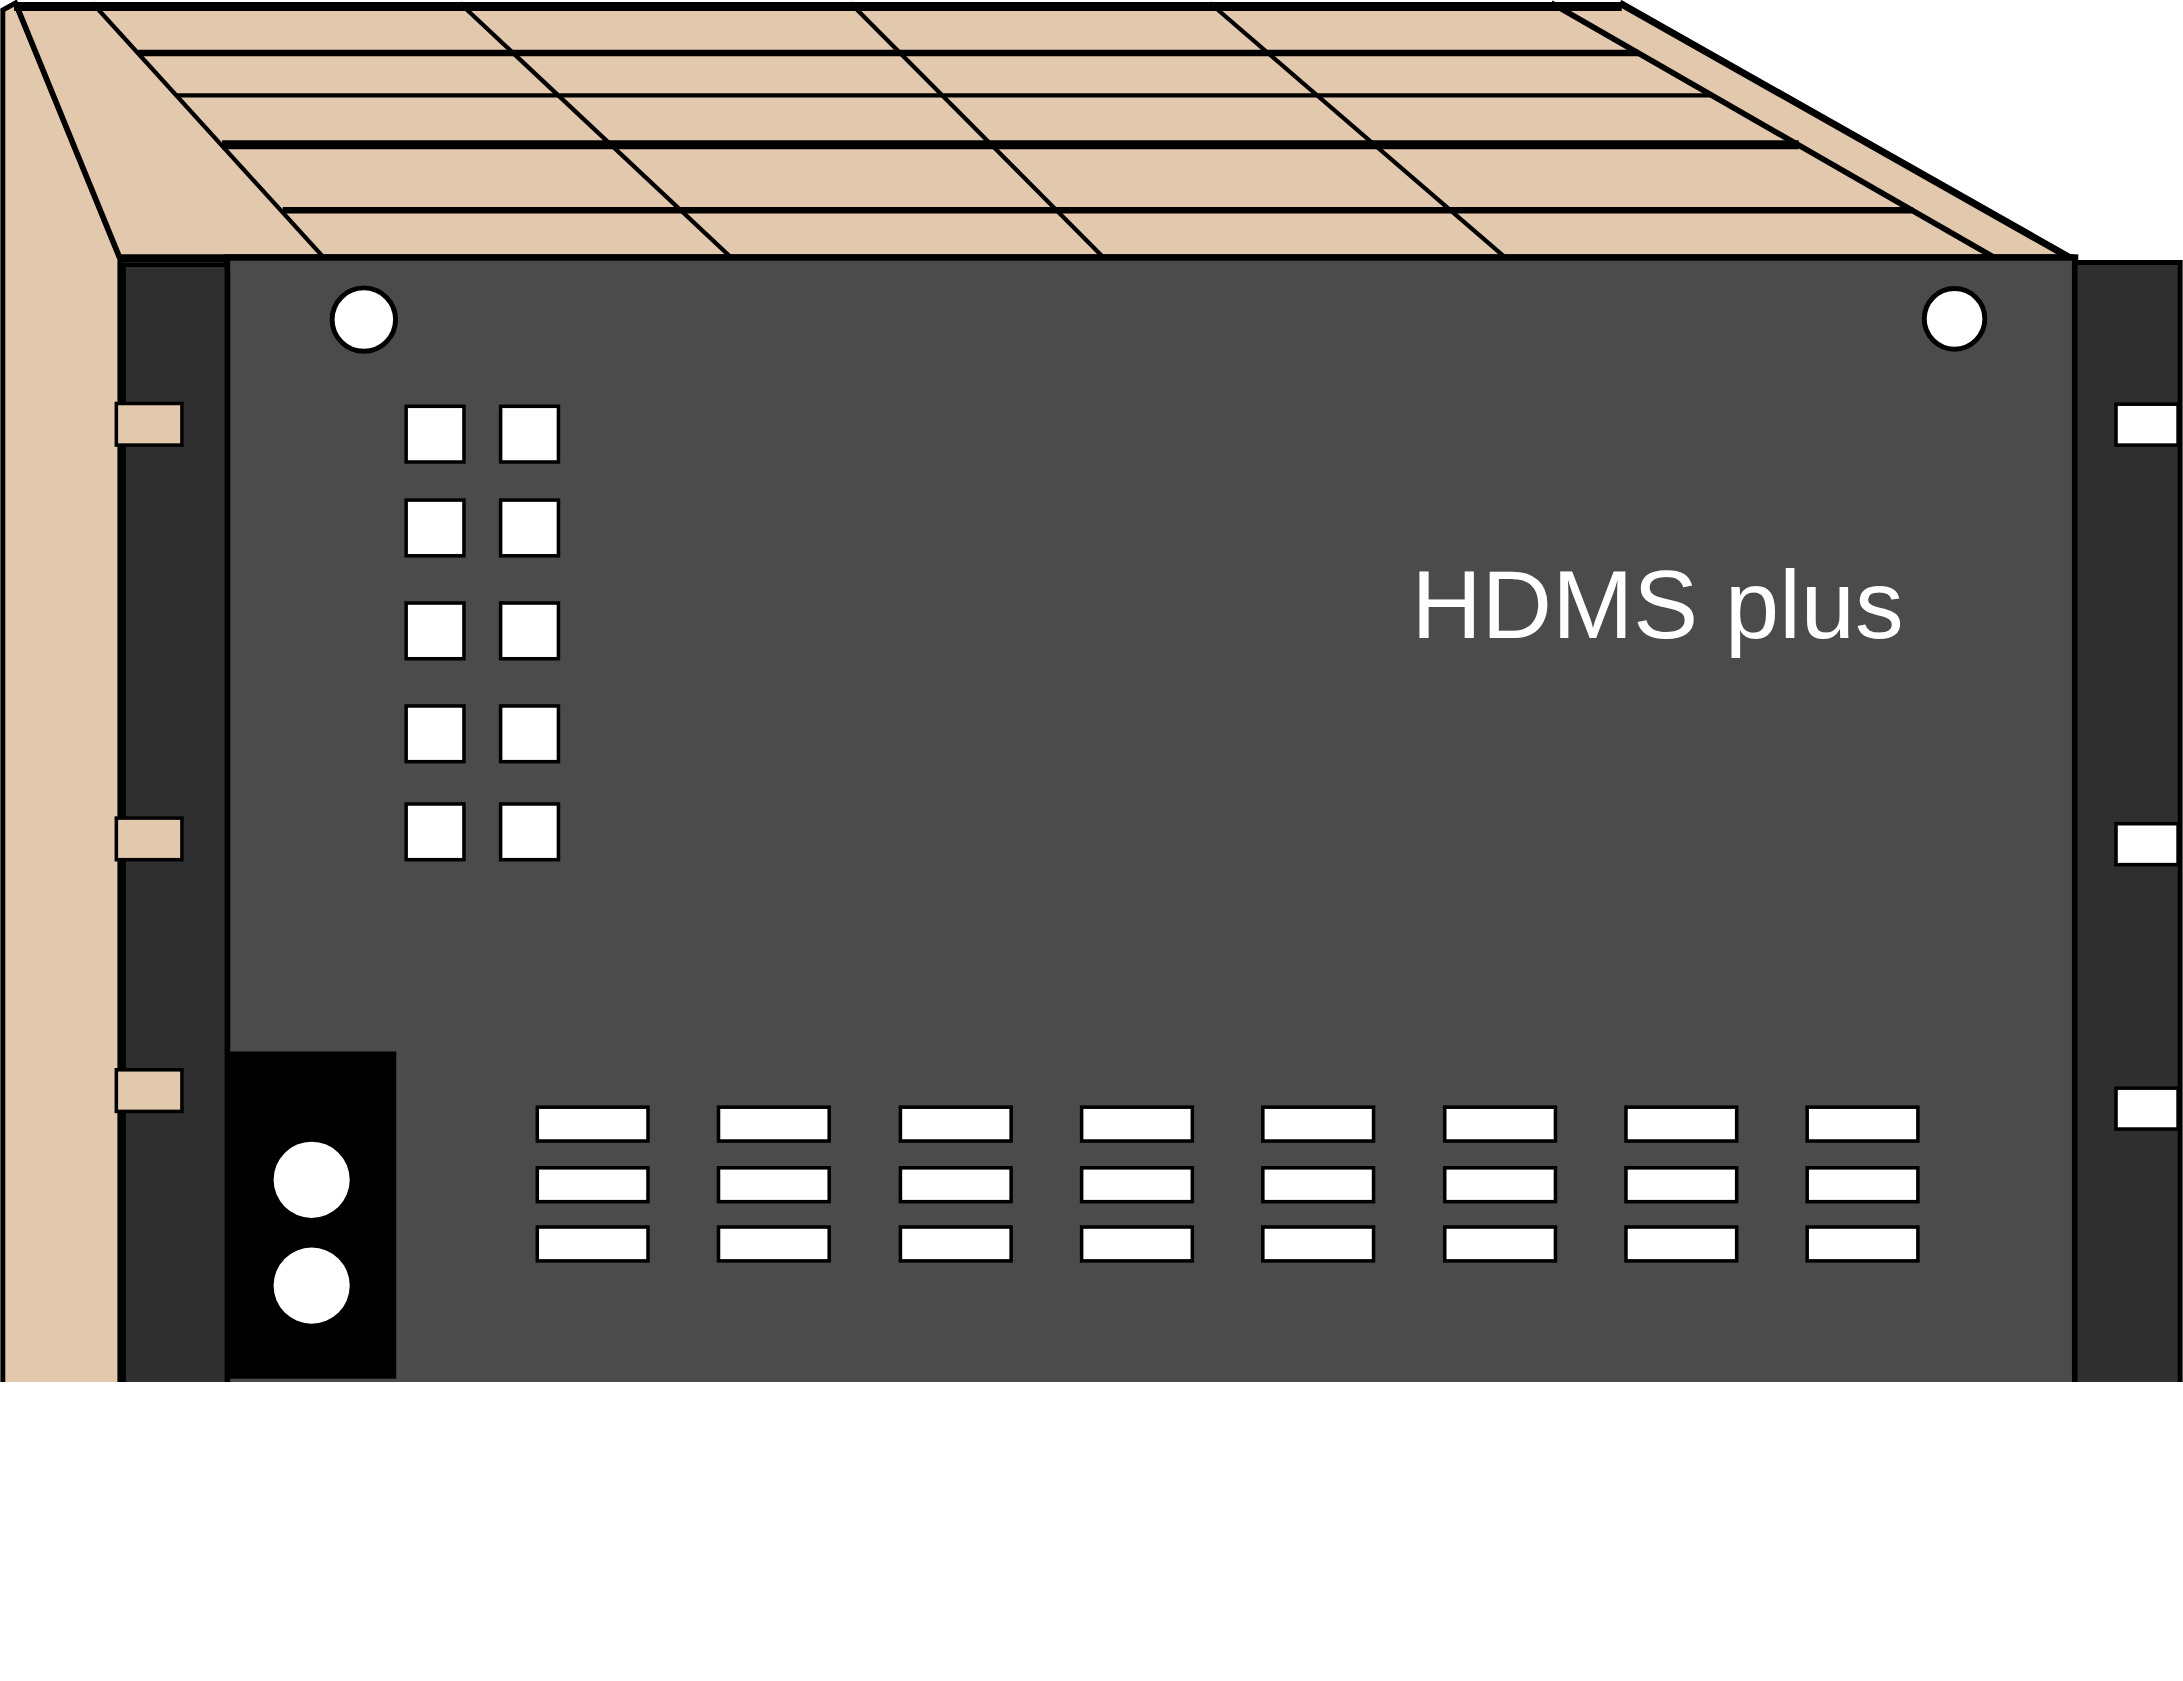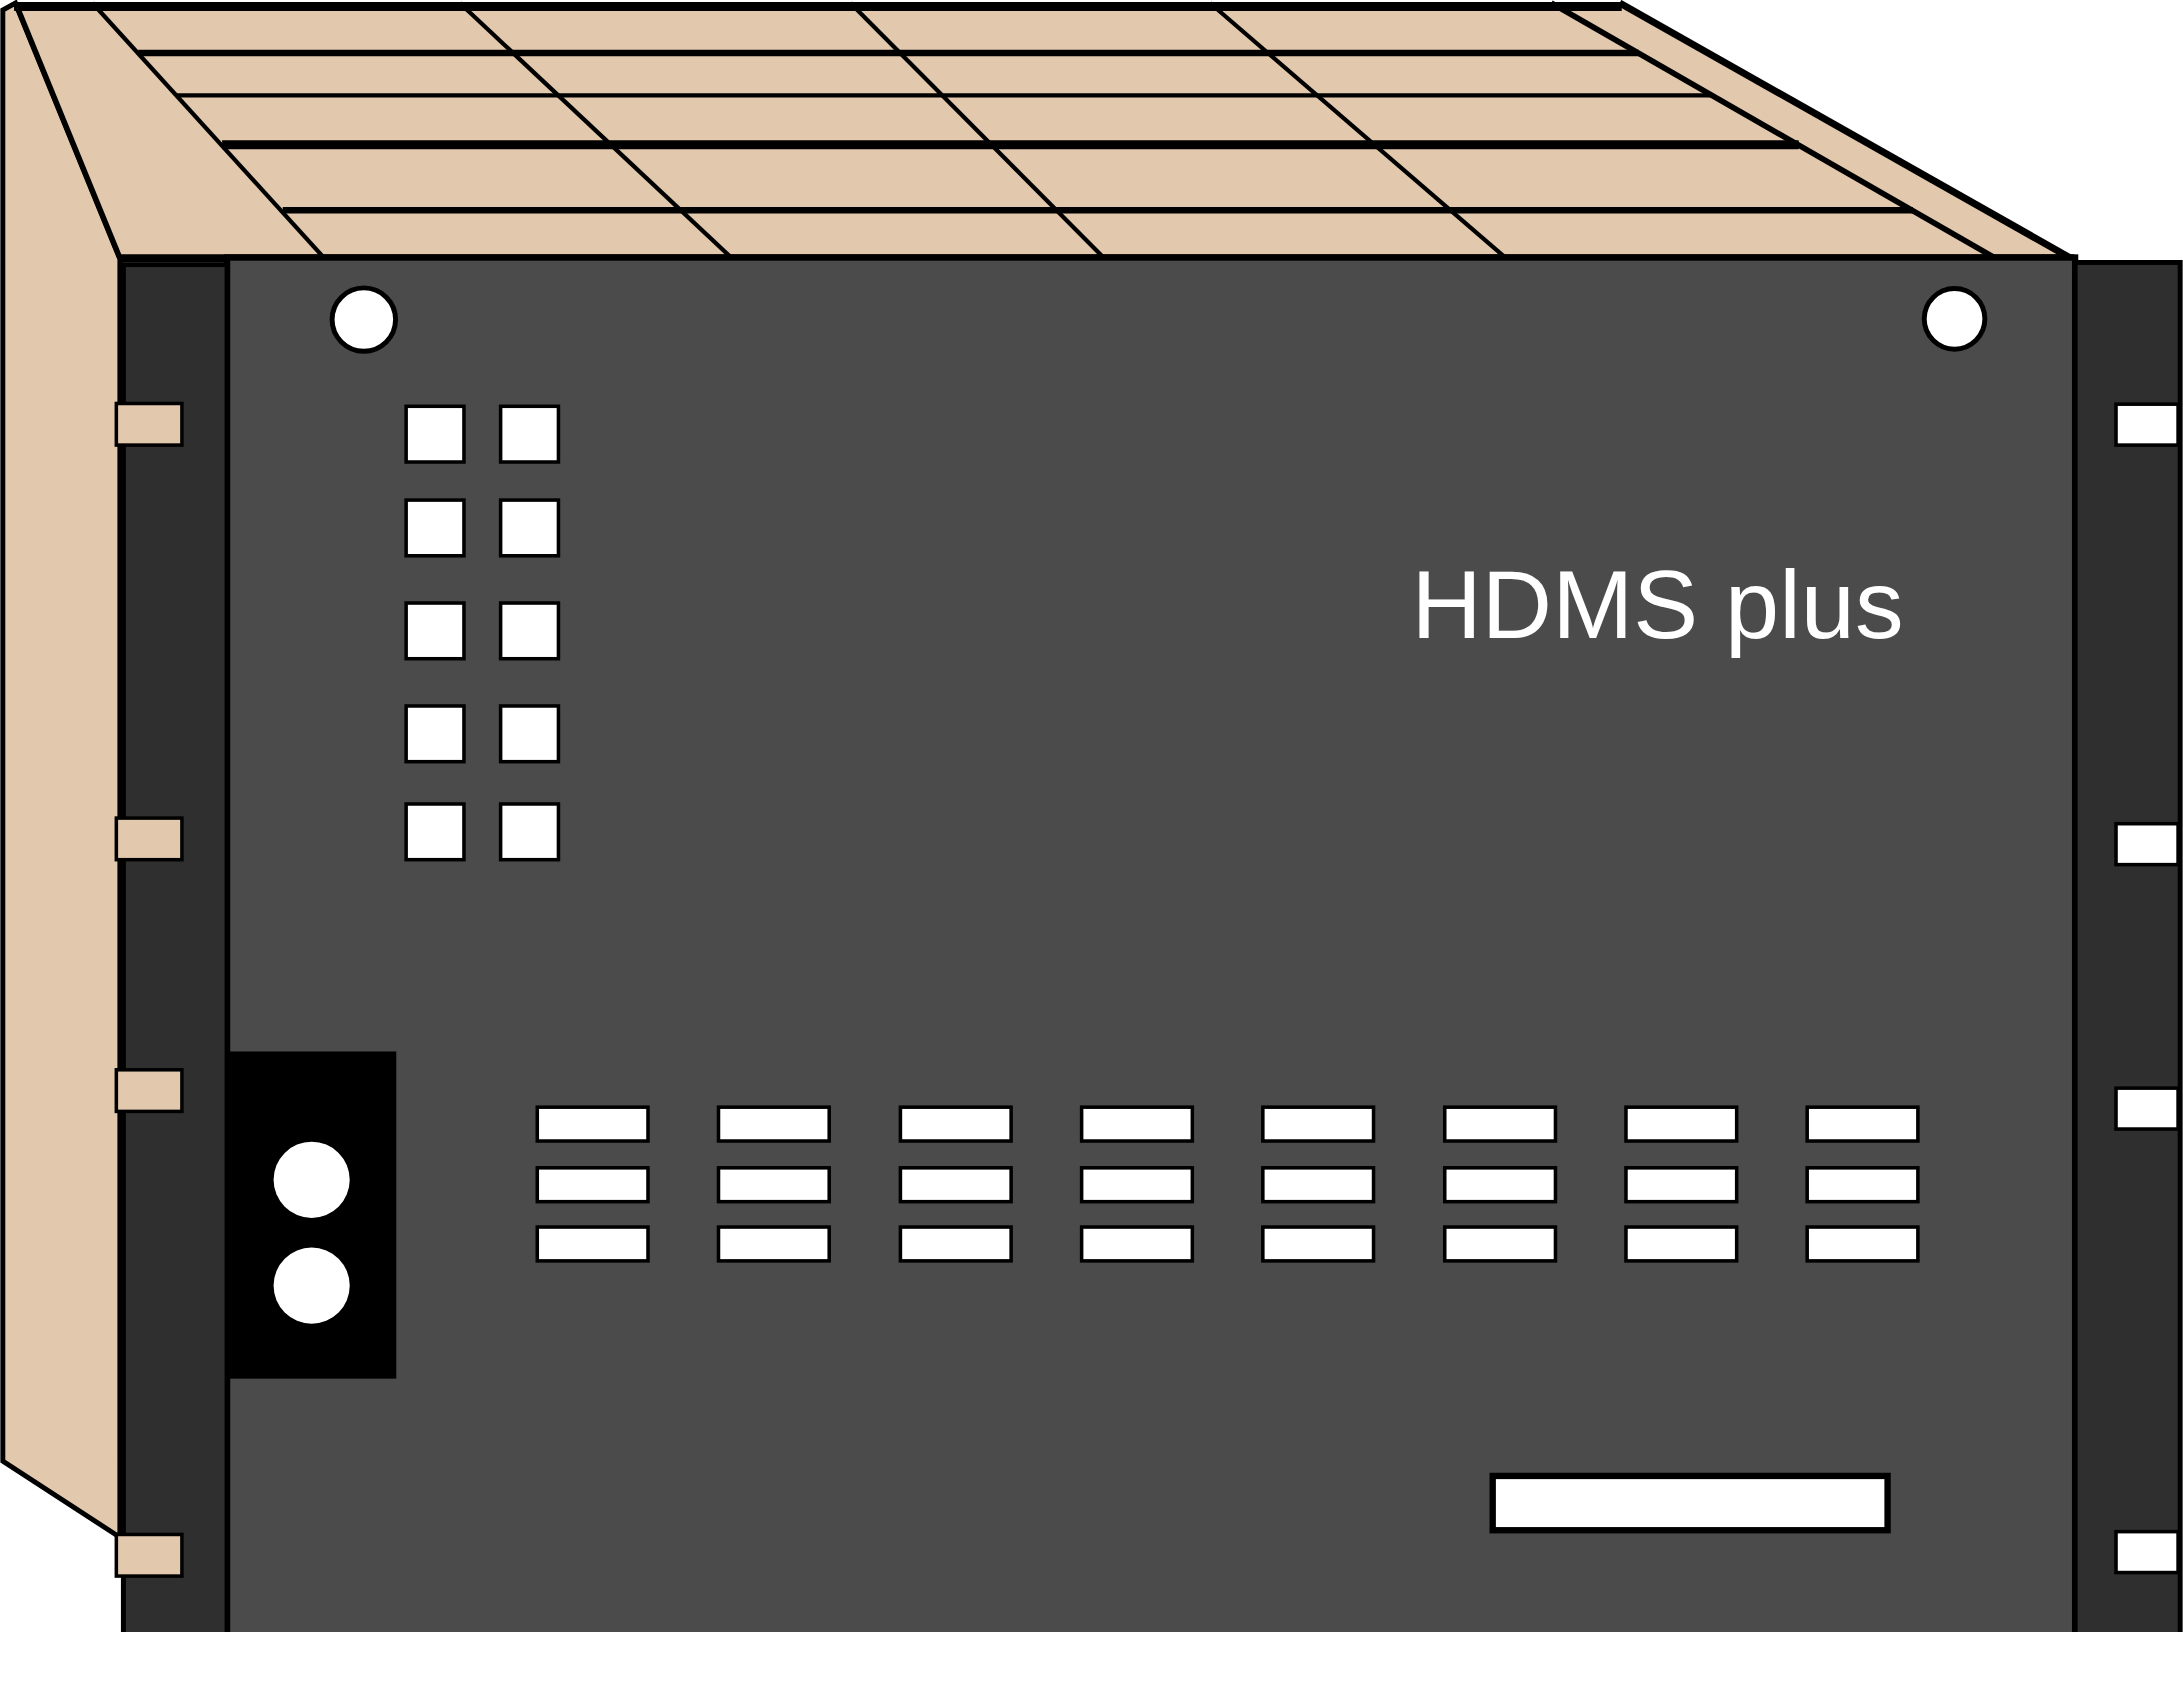--- a/index.html
+++ b/index.html
@@ -1,17 +1,17 @@
 <!DOCTYPE html>
 <html style="font-size:11.3px"><head>
 <meta charset="utf-8">
 <style>
   html,body{margin:0;padding:0;background:#ffffff;}
   body{font-family:"Liberation Sans","DejaVu Sans",sans-serif;}
-  #stage{width:2183px;height:1632px;position:relative;}
+  #stage{width:2183px;height:1382px;position:relative;}
   svg{display:block;}
   text{font-family:"Liberation Sans","DejaVu Sans",sans-serif;}
 </style>
 </head>
 <body>
 
 <div id="stage">
   <svg id="scene" xmlns="http://www.w3.org/2000/svg" width="2183" height="1682" viewBox="0 0 3096 2385">
       <rect x="0" y="0" width="3096" height="2385" fill="#ffffff"></rect>
       <polygon points="22,4 170,366 170,2180 4,2072 4,14" fill="#e2c9ae" stroke="#000000" stroke-width="7" stroke-linejoin="miter"></polygon>

